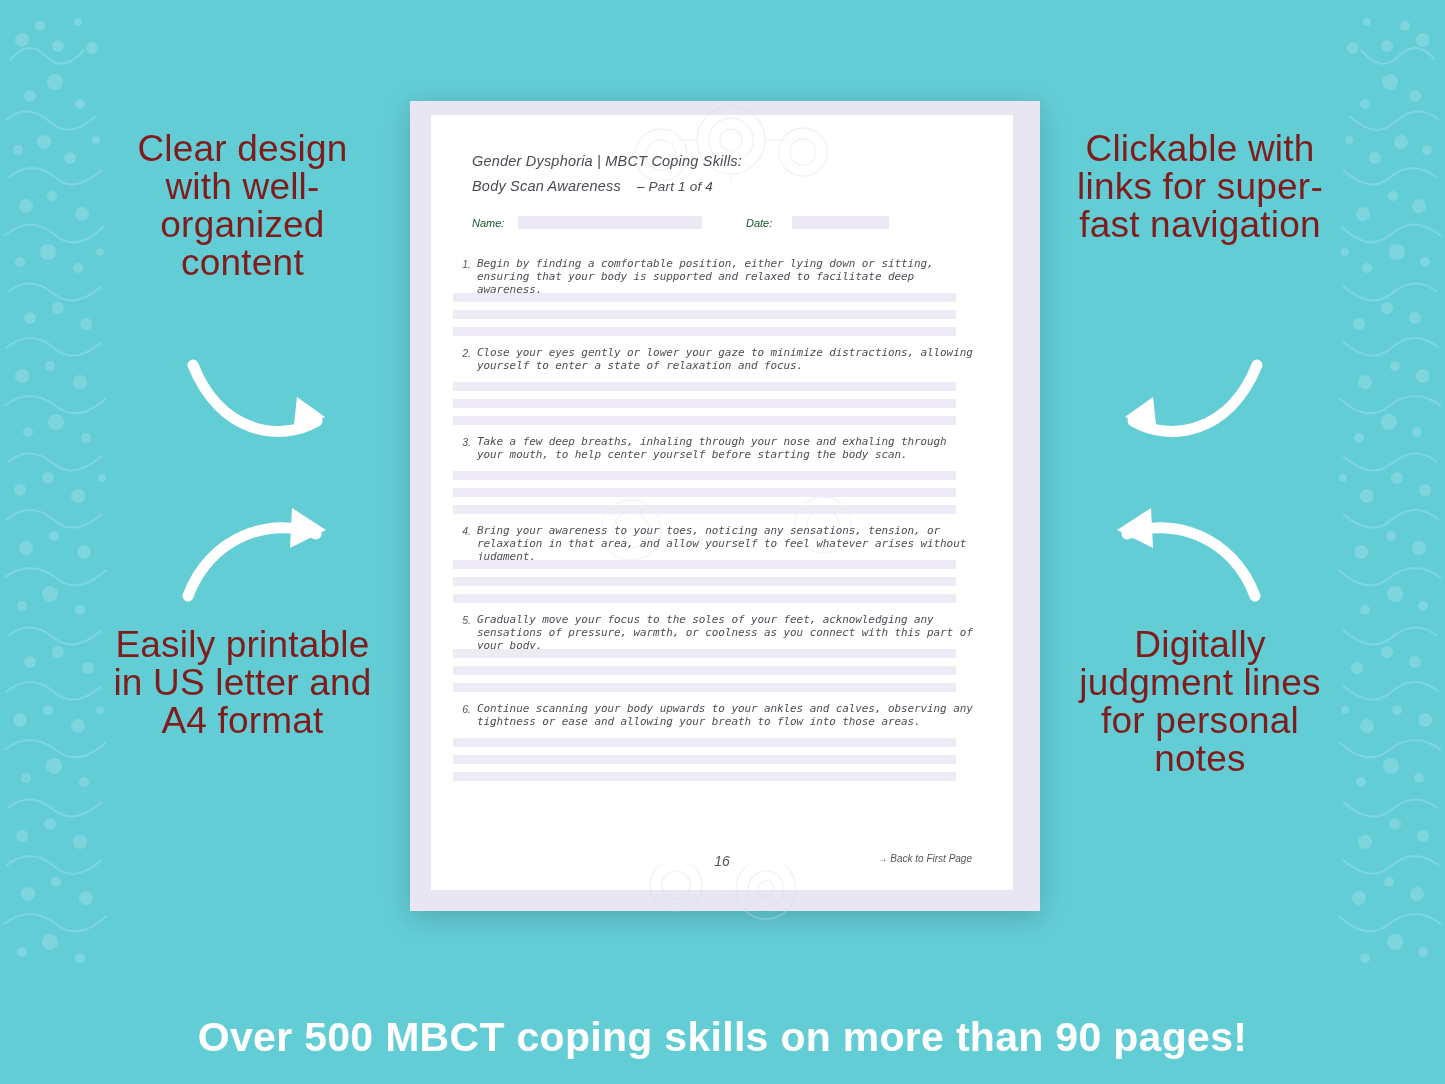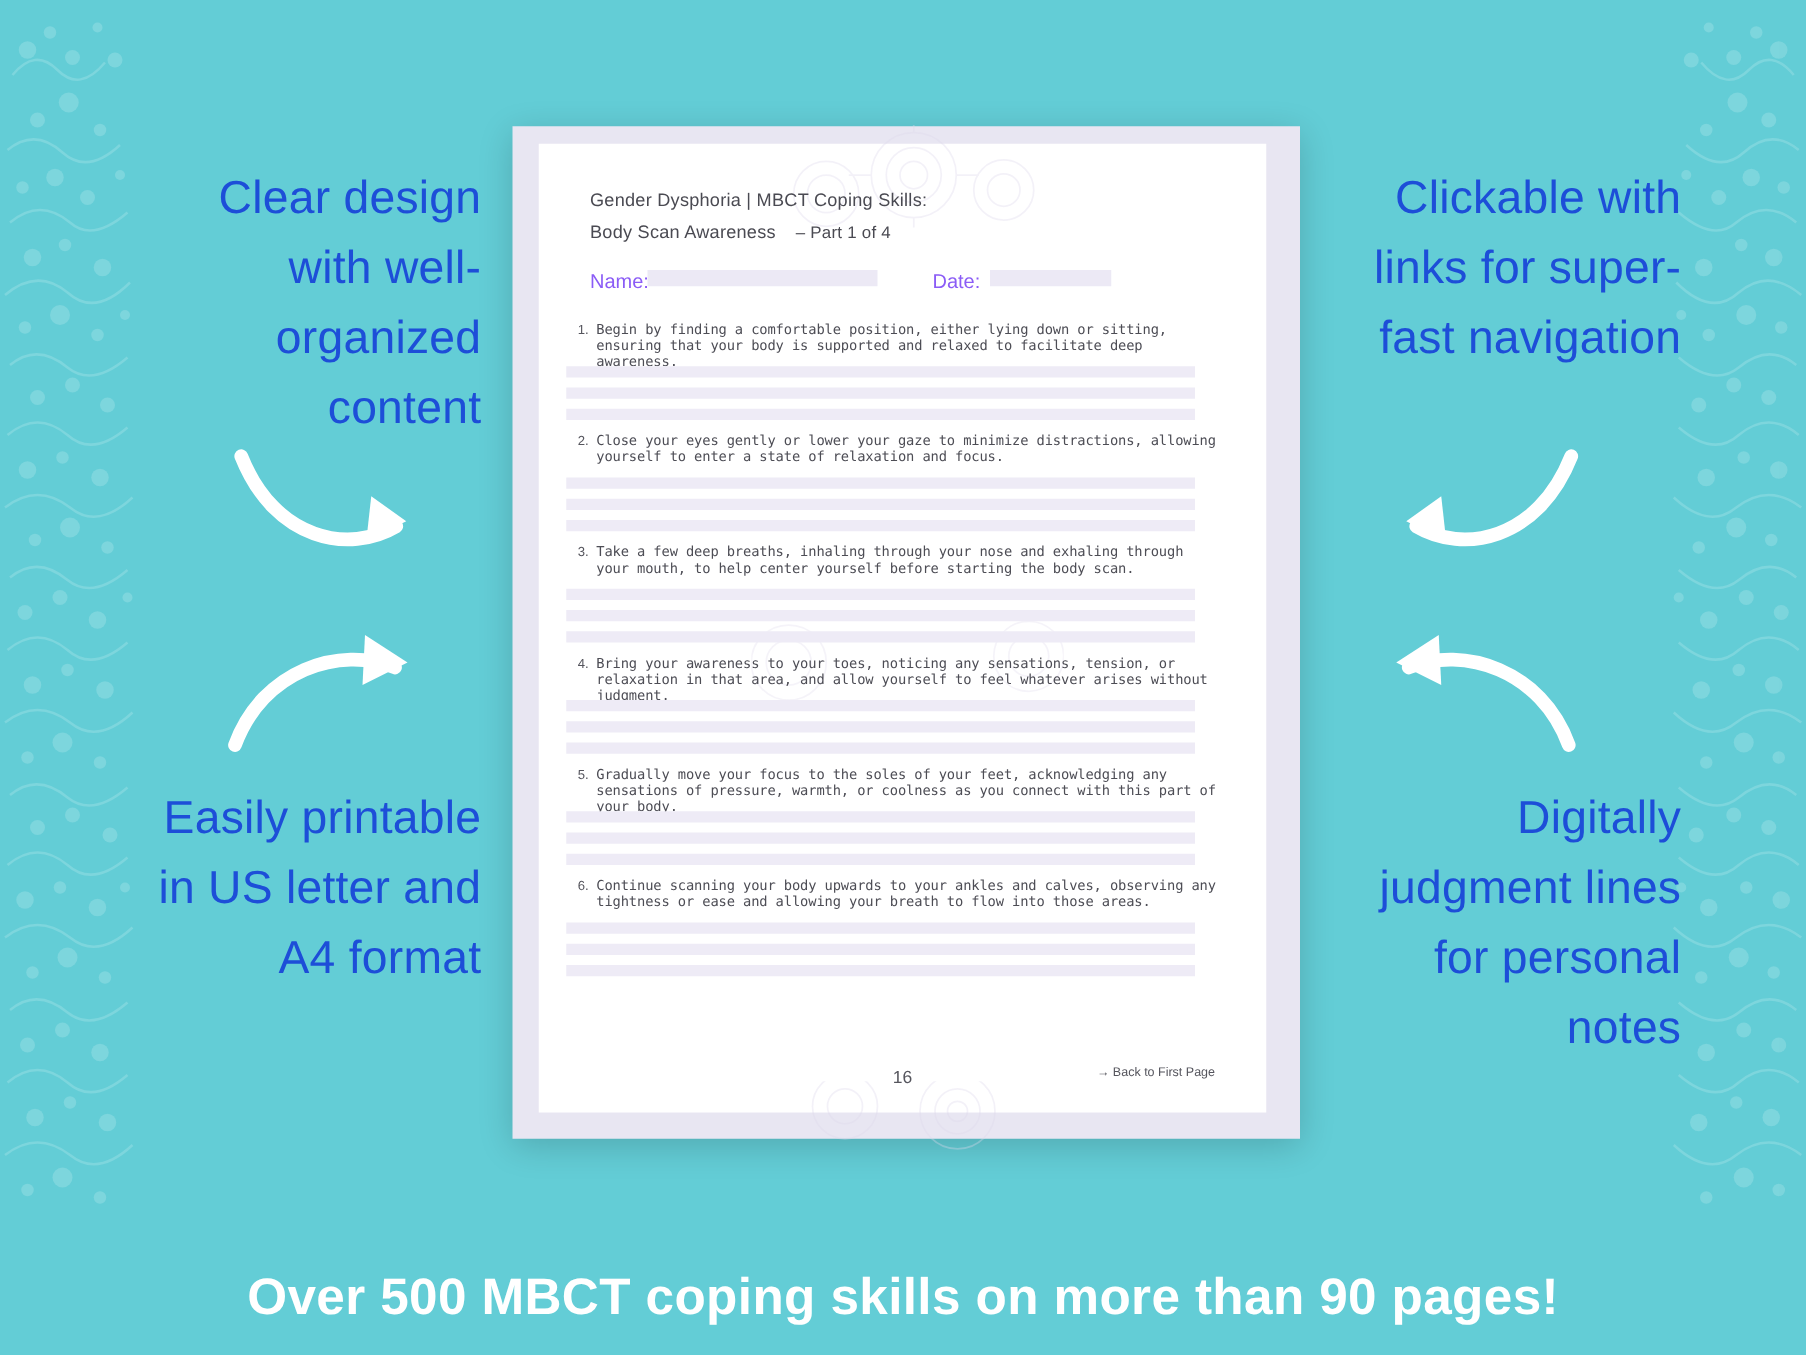--- a/index.html
+++ b/index.html
@@ -24,25 +24,25 @@
     opacity: 0.30;
     pointer-events: none;
   }
   .floral-band.left { left: 0; }
   .floral-band.right { right: 0; }
   .floral-band svg { display: block; }
 
   
   .promo {
     position: absolute;
-    color: #1d4ed8;
-    text-align: right;
+    color: #7f1d1d;
+    text-align: center;
     font-weight: 300;
     font-size: 37px;
-    line-height: 56px;
+    line-height: 38px;
     letter-spacing: 0.2px;
   }
   .promo.tl { left: 100px;  top: 130px;  width: 285px; }
   .promo.bl { left: 100px;  top: 626px;  width: 285px; }
   .promo.tr { right: 100px; top: 130px;  width: 290px; }
   .promo.br { right: 100px; top: 626px;  width: 290px; }
 
   
   .arrow { position: absolute; pointer-events: none; }
   .arrow svg { display: block; }
@@ -61,20 +61,21 @@
     background: #e8e6f2;
     box-shadow: 0 6px 26px rgba(0,0,0,0.18);
   }
   .doc-page {
     position: absolute;
     left: 431px;
     top: 115px;
     width: 582px;
     height: 775px;
     background: #ffffff;
+    font-style: italic;
   }
   .doc-inner {
     position: absolute;
     left: 0; top: 0;
     width: 582px;
     height: 775px;
     padding: 0;
   }
   .watermark {
     position: absolute;
@@ -110,22 +111,22 @@
 
   .field-row {
     position: absolute;
     left: 41px;
     top: 101px;
     width: 500px;
     height: 16px;
   }
   .field-label {
     position: absolute;
-    font-size: 16px;
-    color: #8b5cf6;
+    font-size: 11px;
+    color: #14532d;
   }
   .field-line {
     position: absolute;
     height: 13px;
     background: #ece9f5;
   }
   .lbl-name { left: 0; top: 1px; }
   .line-name { left: 46px; top: 0; width: 184px; }
   .lbl-date { left: 262px; top: 1px; margin-left: 12px; }
   .line-date { left: 320px; top: 0; width: 97px; }

